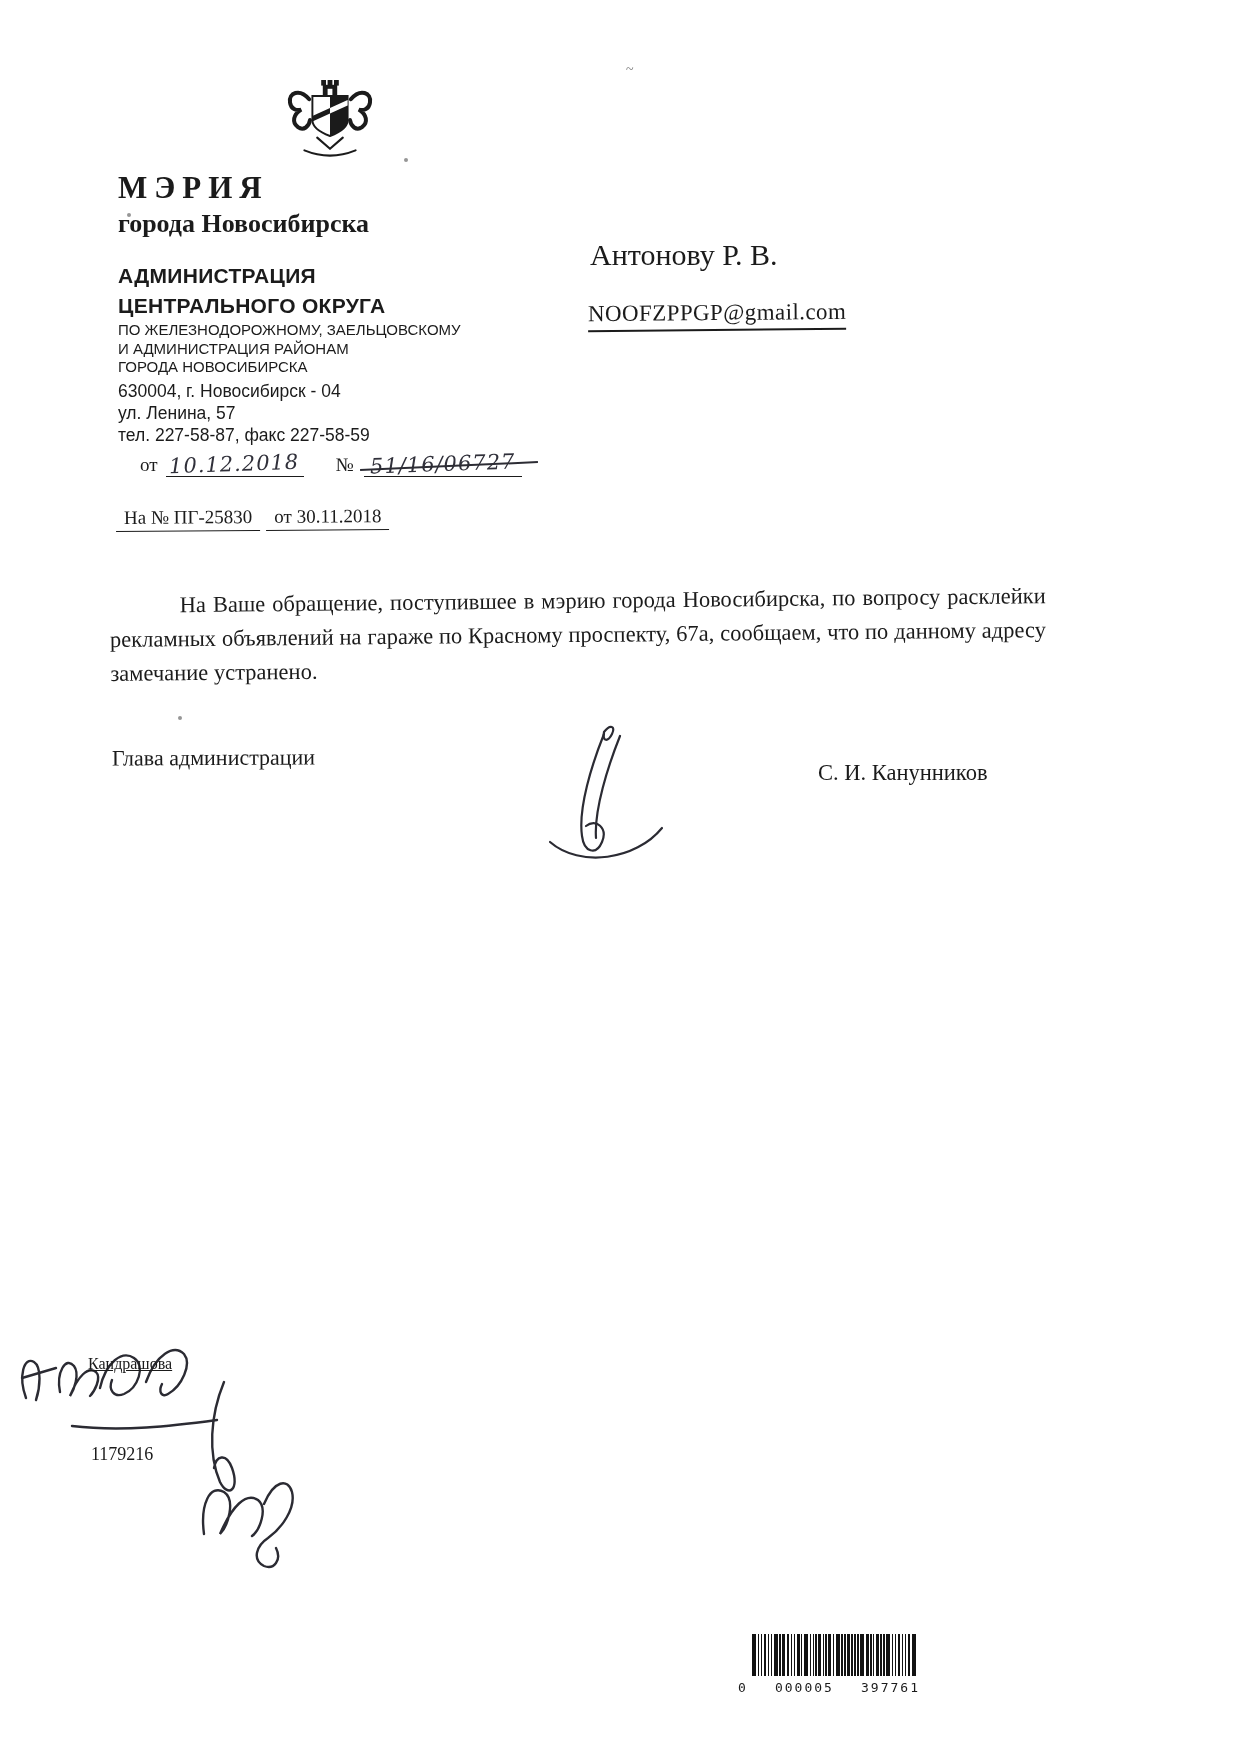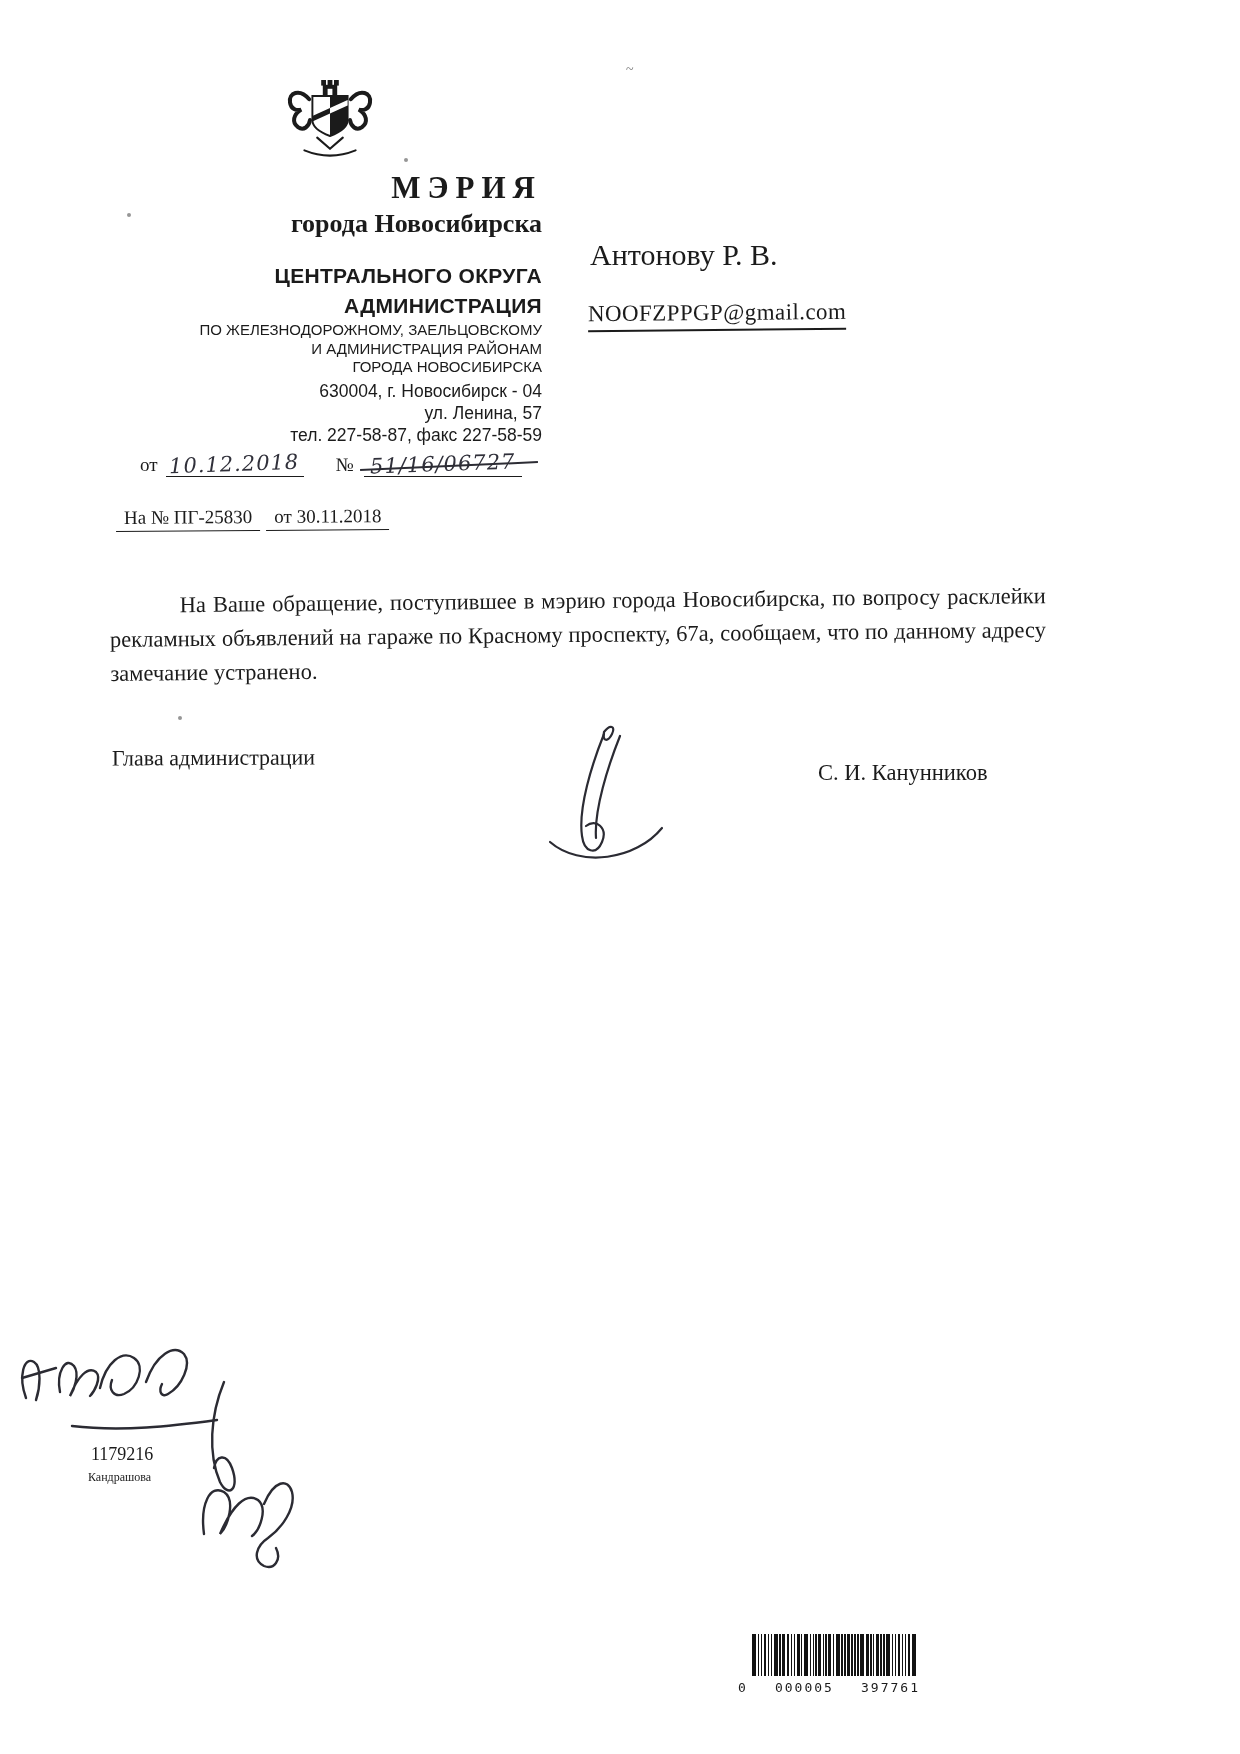--- a/index.html
+++ b/index.html
@@ -7,21 +7,21 @@
   #page {
     position:relative; width:1240px; height:1754px; margin:0 auto;
     background:#ffffff; overflow:hidden; color:#1b1b1b;
   }
   .abs { position:absolute; }
   .serif { font-family:"Liberation Serif", serif; }
   .sans  { font-family:"Liberation Sans", sans-serif; }
   .hand  { font-family:"DejaVu Serif", serif; font-style:italic; color:#30303a; }
 
   
-  .letterhead { left:118px; top:78px; width:424px; text-align:right; }
+  .letterhead { left:118px; top:78px; width:424px; text-align:left; }
   .emblem-wrap { width:96px; margin:0 auto 4px auto; }
   .org      { font-size:31px; font-weight:bold; letter-spacing:7px; }
   .org-sub  { font-size:26px; font-weight:bold; margin-top:3px; }
   .dept     { font-size:21px; font-weight:bold; line-height:30px; margin-top:22px; letter-spacing:0.3px; }
   .districts{ font-size:15px; line-height:18.5px; margin-top:0; }
   .addr     { font-size:17.5px; line-height:22px; margin-top:3px; }
 
   
   .ref-row1 { left:140px; top:452px; font-size:19px; white-space:nowrap; }
   .ref-field { display:inline-block; border-bottom:1.6px solid #1b1b1b; text-align:center; position:relative; }
@@ -44,21 +44,21 @@
   .body-par { left:110px; top:584px; width:936px; font-size:22.5px; line-height:34px;
               text-align:justify; text-indent:70px; transform:rotate(-0.6deg); }
 
   
   .sign-title { left:112px; top:745px; font-size:22px; transform:rotate(-0.3deg); }
   .sign-name  { left:818px; top:760px; font-size:22.5px; }
   .sign-svg   { left:532px; top:720px; }
 
   
   .footer-sig { left:12px; top:1332px; }
-  .exec-name  { left:88px; top:1470px; font-size:12px; }
+  .exec-name  { left:88px; top:1355px; font-size:16px;text-decoration:underline; }
   .exec-phone { left:91px; top:1444px; font-size:18px; }
 
   
   .barcode-bars { left:752px; top:1634px; height:42px; display:flex; align-items:stretch; }
   .bc-bar { background:#121212; height:100%; }
   .barcode-digits { left:738px; top:1680px; width:182px; display:flex; justify-content:space-between;
                     font-size:13px; font-family:"DejaVu Sans Mono", monospace; letter-spacing:2px; }
 
   .speck { background:#6a6a6a; border-radius:50%; width:4px; height:4px; opacity:0.7; }
   .tilde { font-size:14px; color:#777; }
@@ -88,22 +88,22 @@
         </g>
         <g fill="none" stroke="#1b1b1b" stroke-width="2.6" stroke-linecap="round">
           <path d="M44 74 L60 88 M76 74 L60 88"></path>
           <path d="M28 90 Q60 103 92 90"></path>
         </g>
       </svg>
     </div>
     <div class="org">МЭРИЯ</div>
     <div class="org-sub">города Новосибирска</div>
     <div class="dept sans">
+      <div>АДМИНИСТРАЦИЯ</div>
       <div>ЦЕНТРАЛЬНОГО ОКРУГА</div>
-      <div>АДМИНИСТРАЦИЯ</div>
     </div>
     <div class="districts sans">
       <div>ПО ЖЕЛЕЗНОДОРОЖНОМУ, ЗАЕЛЬЦОВСКОМУ</div>
       <div>И АДМИНИСТРАЦИЯ РАЙОНАМ</div>
       <div>ГОРОДА НОВОСИБИРСКА</div>
     </div>
     <div class="addr sans">
       <div>630004, г. Новосибирск - 04</div>
       <div>ул. Ленина, 57</div>
       <div>тел. 227-58-87, факс 227-58-59</div>

